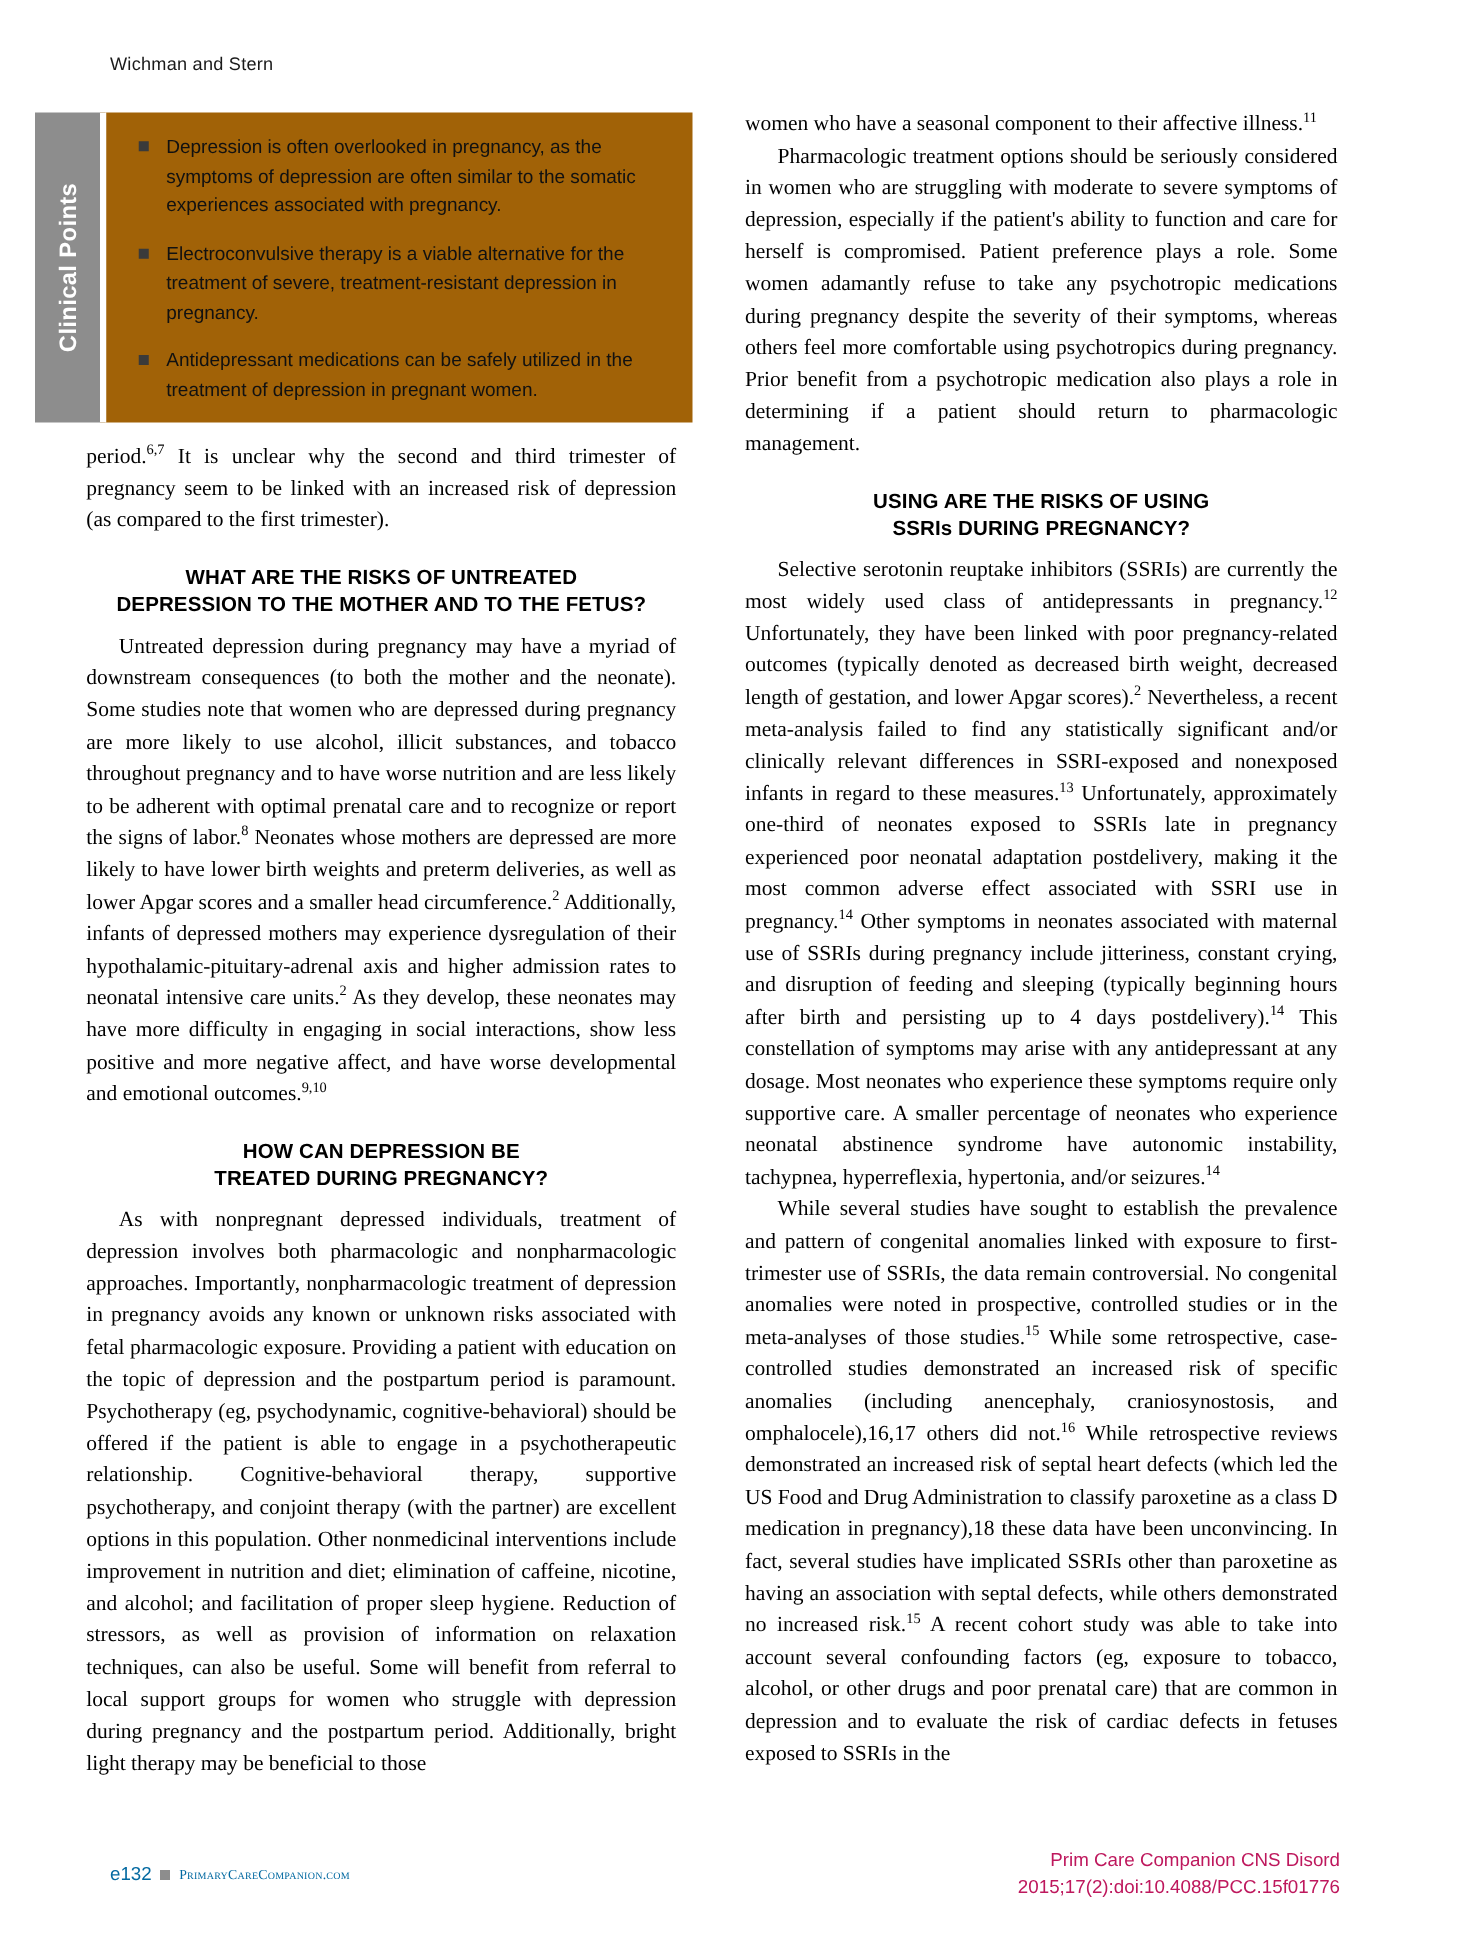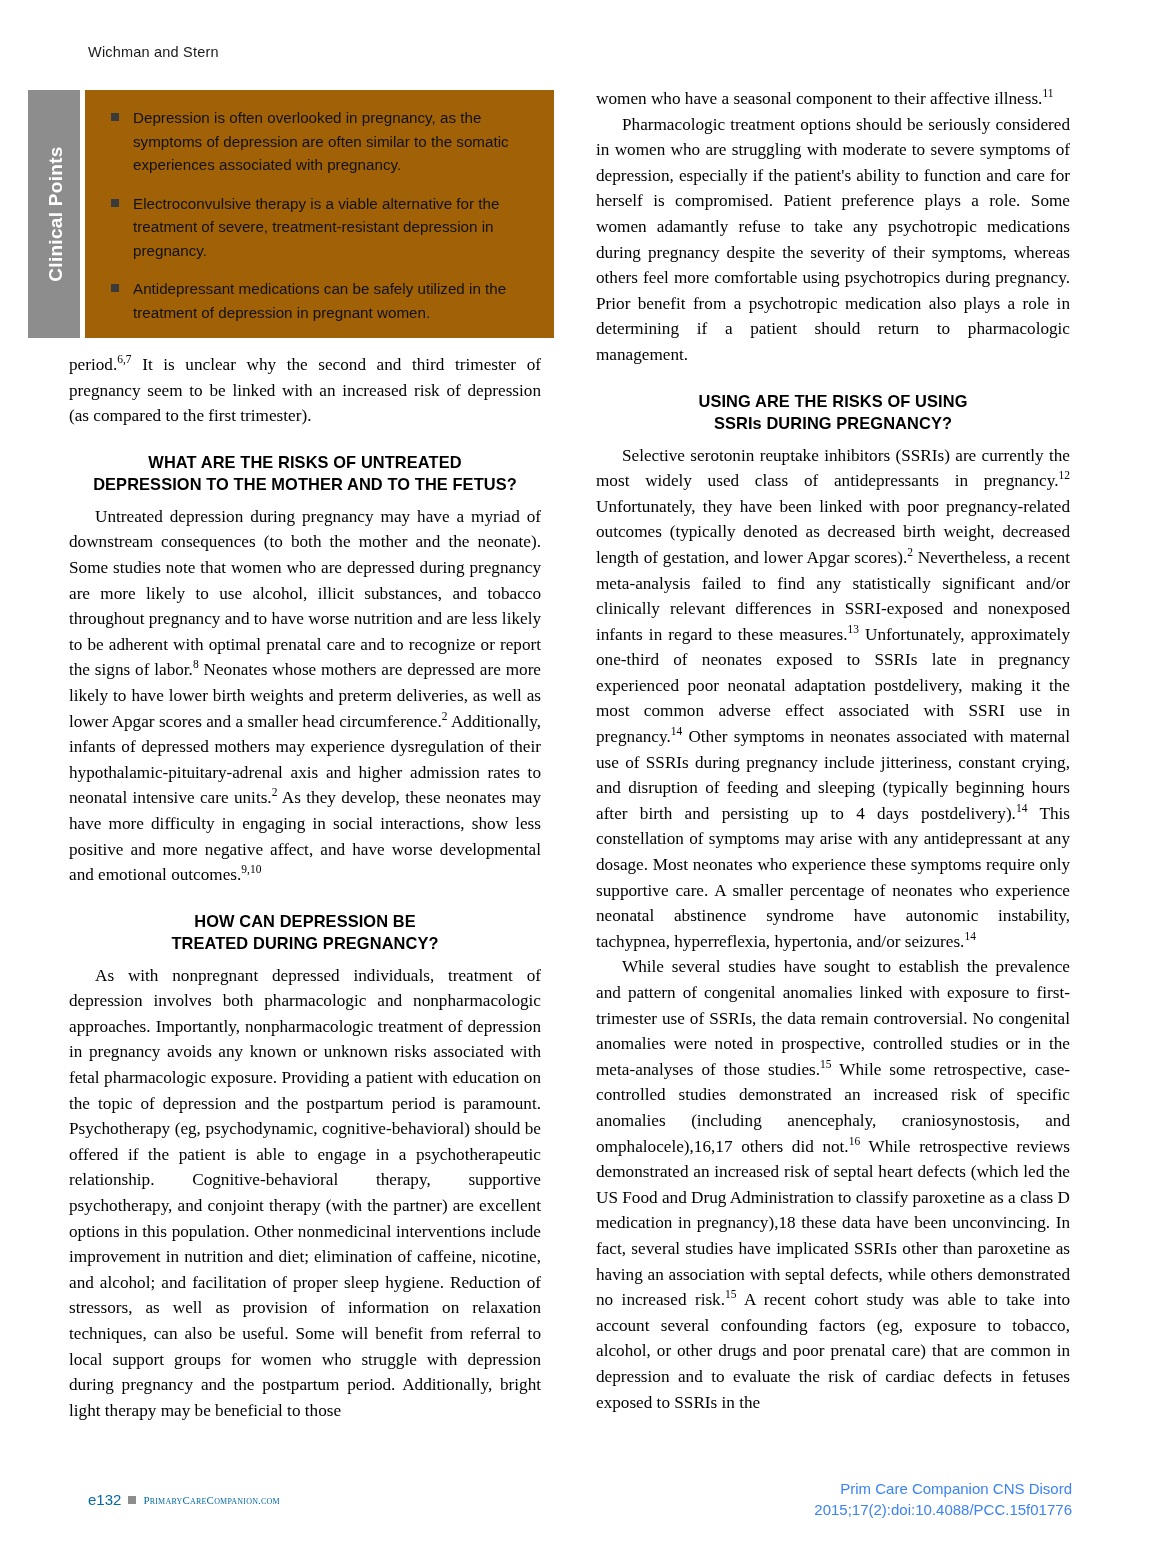--- a/index.html
+++ b/index.html
@@ -163,21 +163,21 @@
     letter-spacing: .2px;
   }
   .footer-right {
     position: absolute;
     right: 98px;
     bottom: 46px;
     text-align: right;
     font-family: "Liberation Sans", sans-serif;
     font-size: 15px;
     line-height: 21px;
-    color: #3b82f6;
+    color: #be185d;
   }
 </style>
 </head>
 <body>
 
 <div class="page">
 
   <div class="running-head">Wichman and Stern</div>
 
   <div class="cp-wrap">

